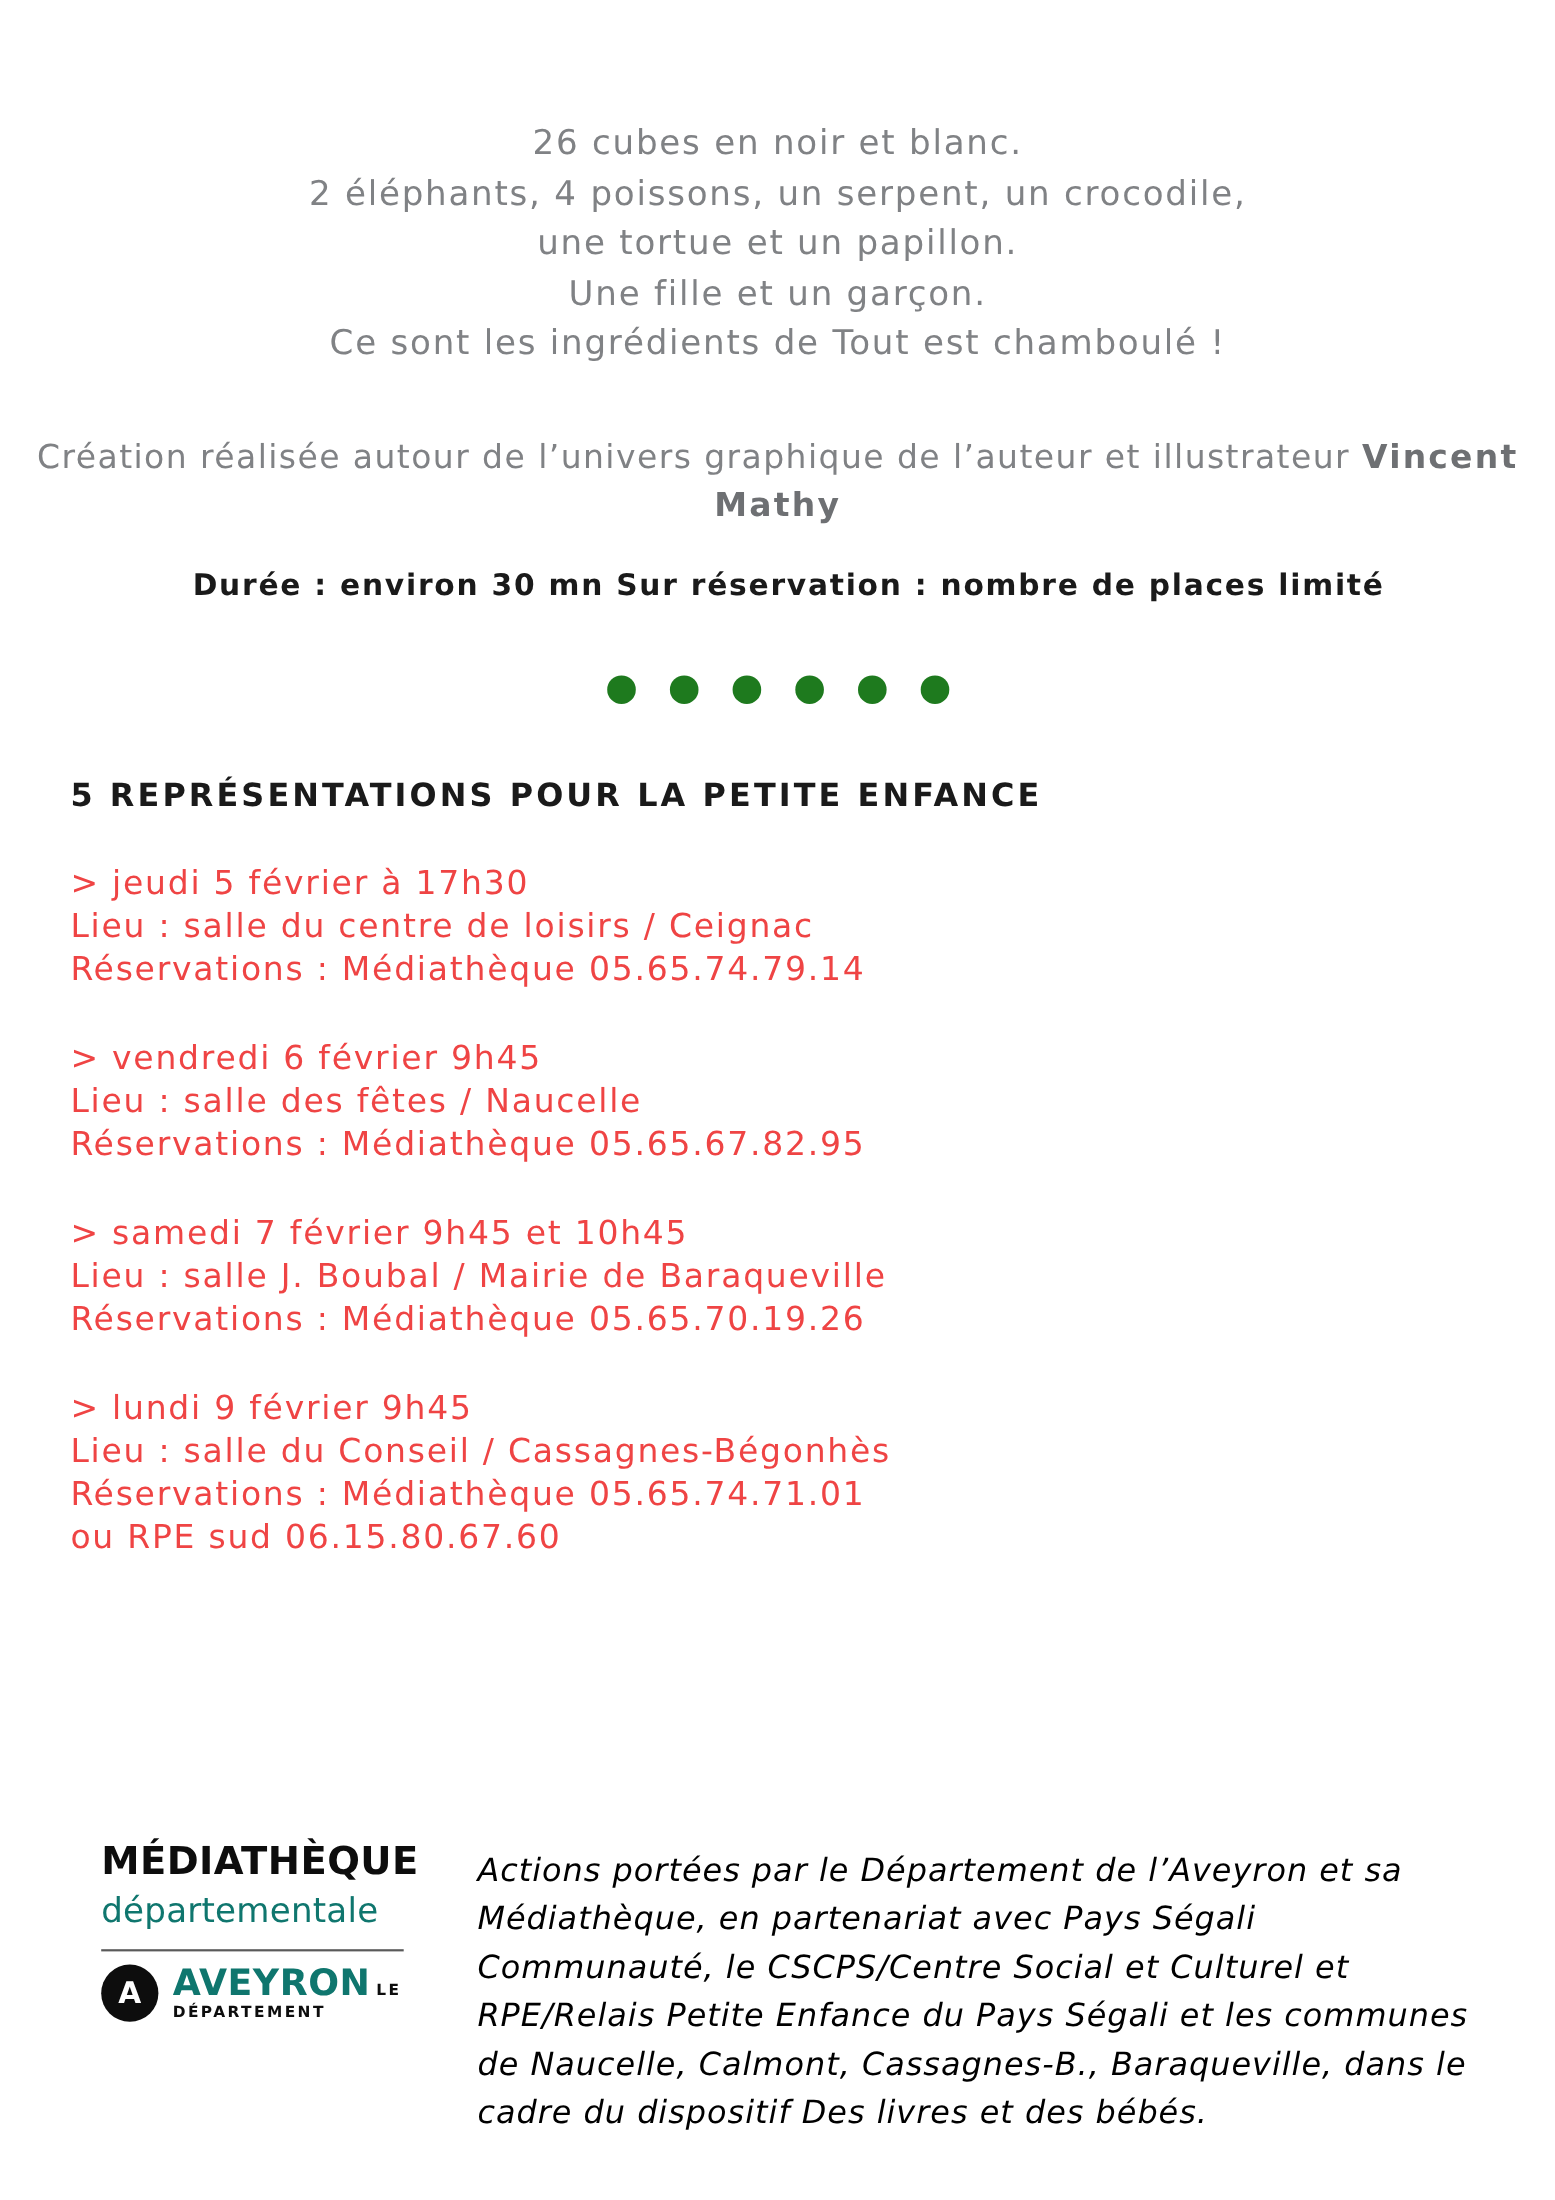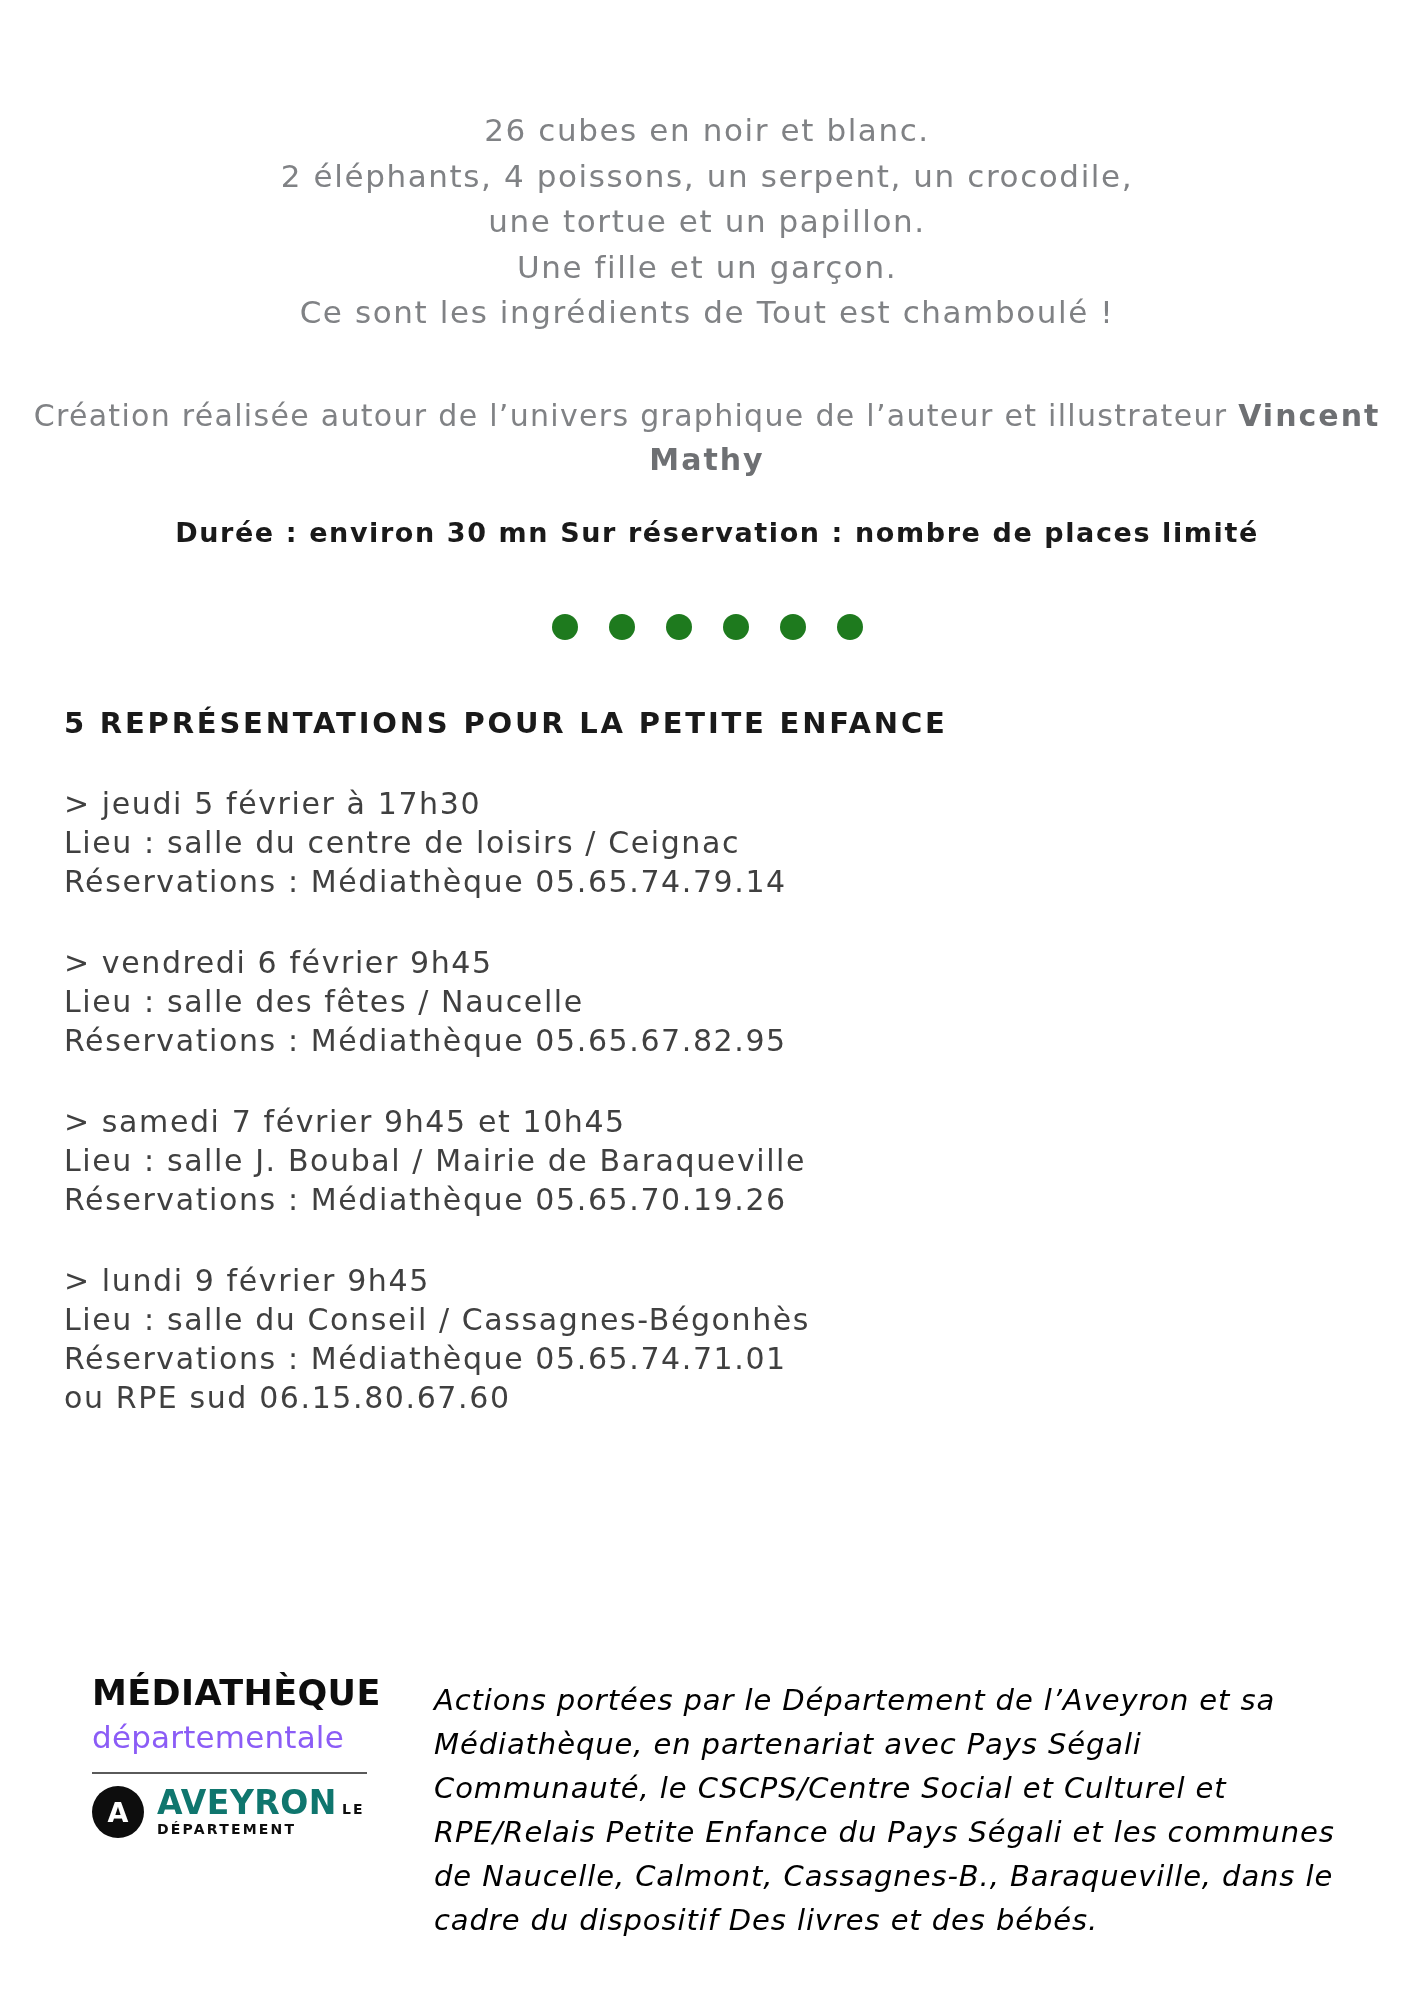--- a/index.html
+++ b/index.html
@@ -83,21 +83,21 @@
   }
   .sessions-title {
     font-size: 29px;
     font-weight: 700;
     color: #1a1a1a;
     letter-spacing: 2.8px;
     margin-bottom: 44px;
   }
   .session {
     margin-bottom: 42px;
-    color: #404040;
+    color: #ef4444;
     font-size: 30px;
     line-height: 1.3;
     letter-spacing: 1.6px;
     font-weight: 400;
   }
   .session .l { display: block; }
 
   
   .footer {
     position: absolute;
@@ -118,21 +118,21 @@
   .logo-mediatheque {
     font-size: 35px;
     font-weight: 700;
     letter-spacing: 0.4px;
     color: #0d0d0d;
     line-height: 1;
   }
   .logo-departementale {
     font-size: 31px;
     font-weight: 400;
-    color: #8b5cf6;
+    color: #0f766e;
     line-height: 1.35;
     letter-spacing: 0.2px;
     margin-top: 6px;
   }
   .logo-rule {
     height: 2px;
     background: #5a5a5a;
     width: 275px;
     margin: 14px 0 12px 0;
   }

